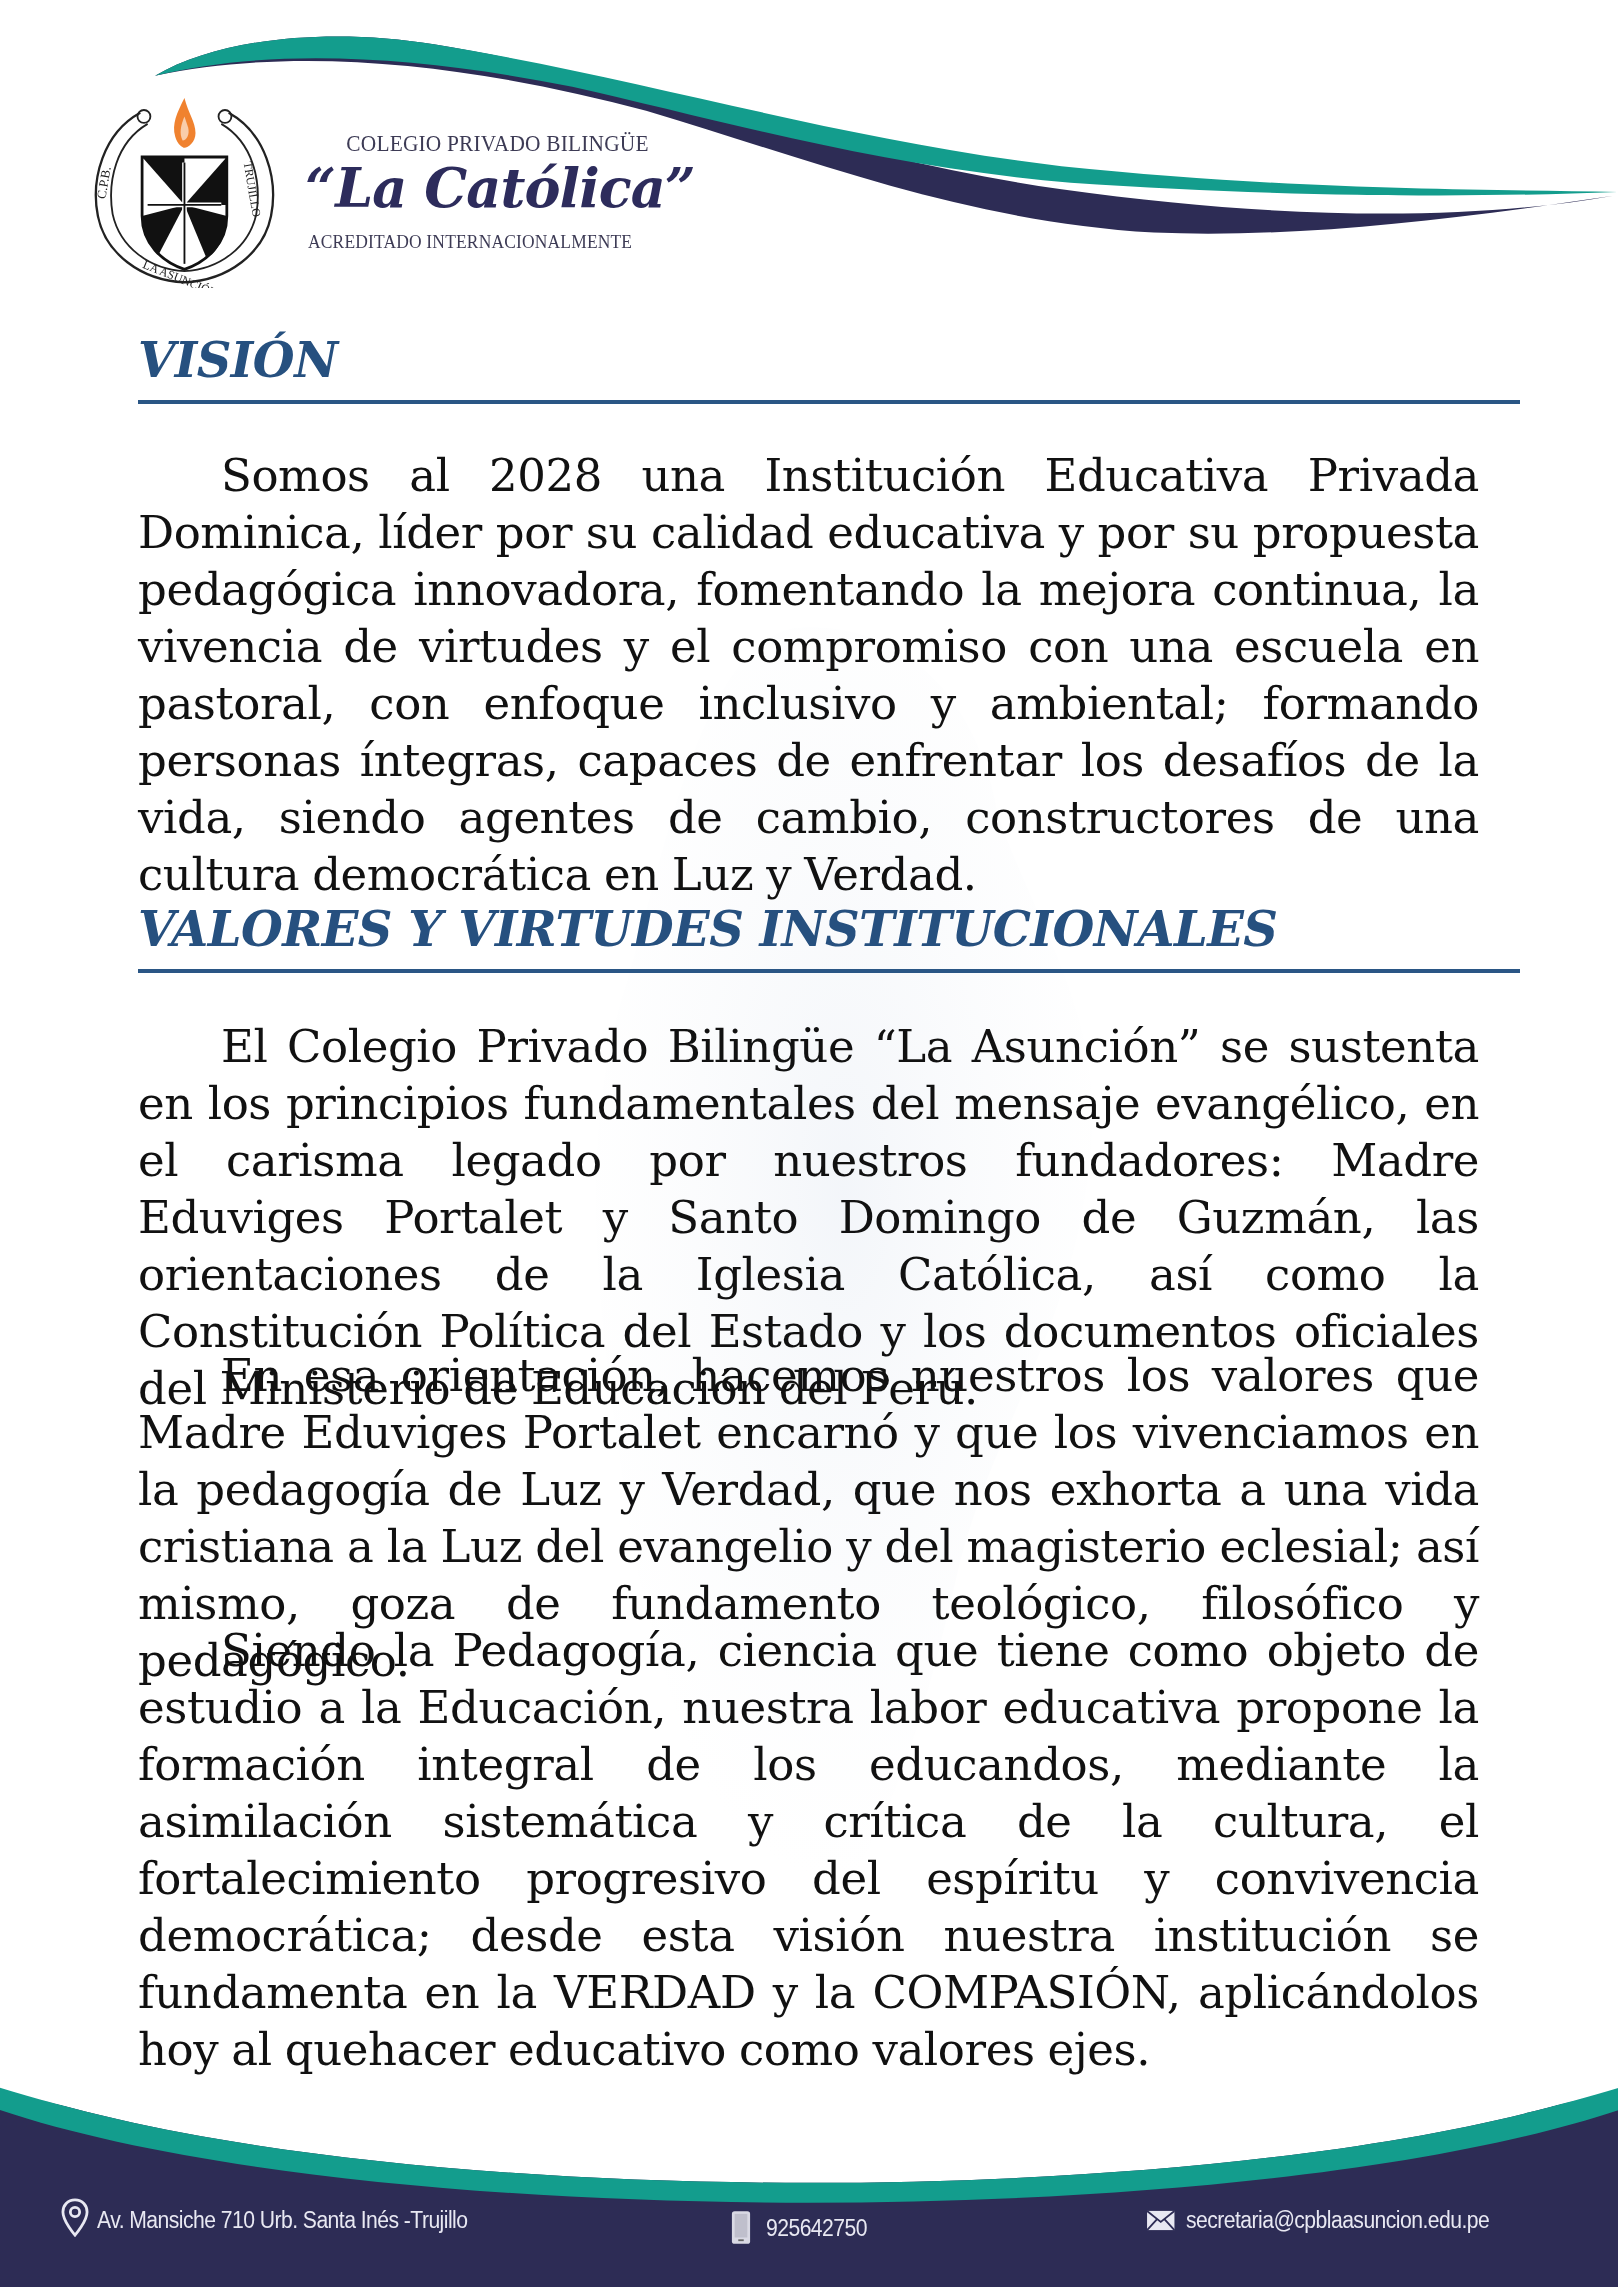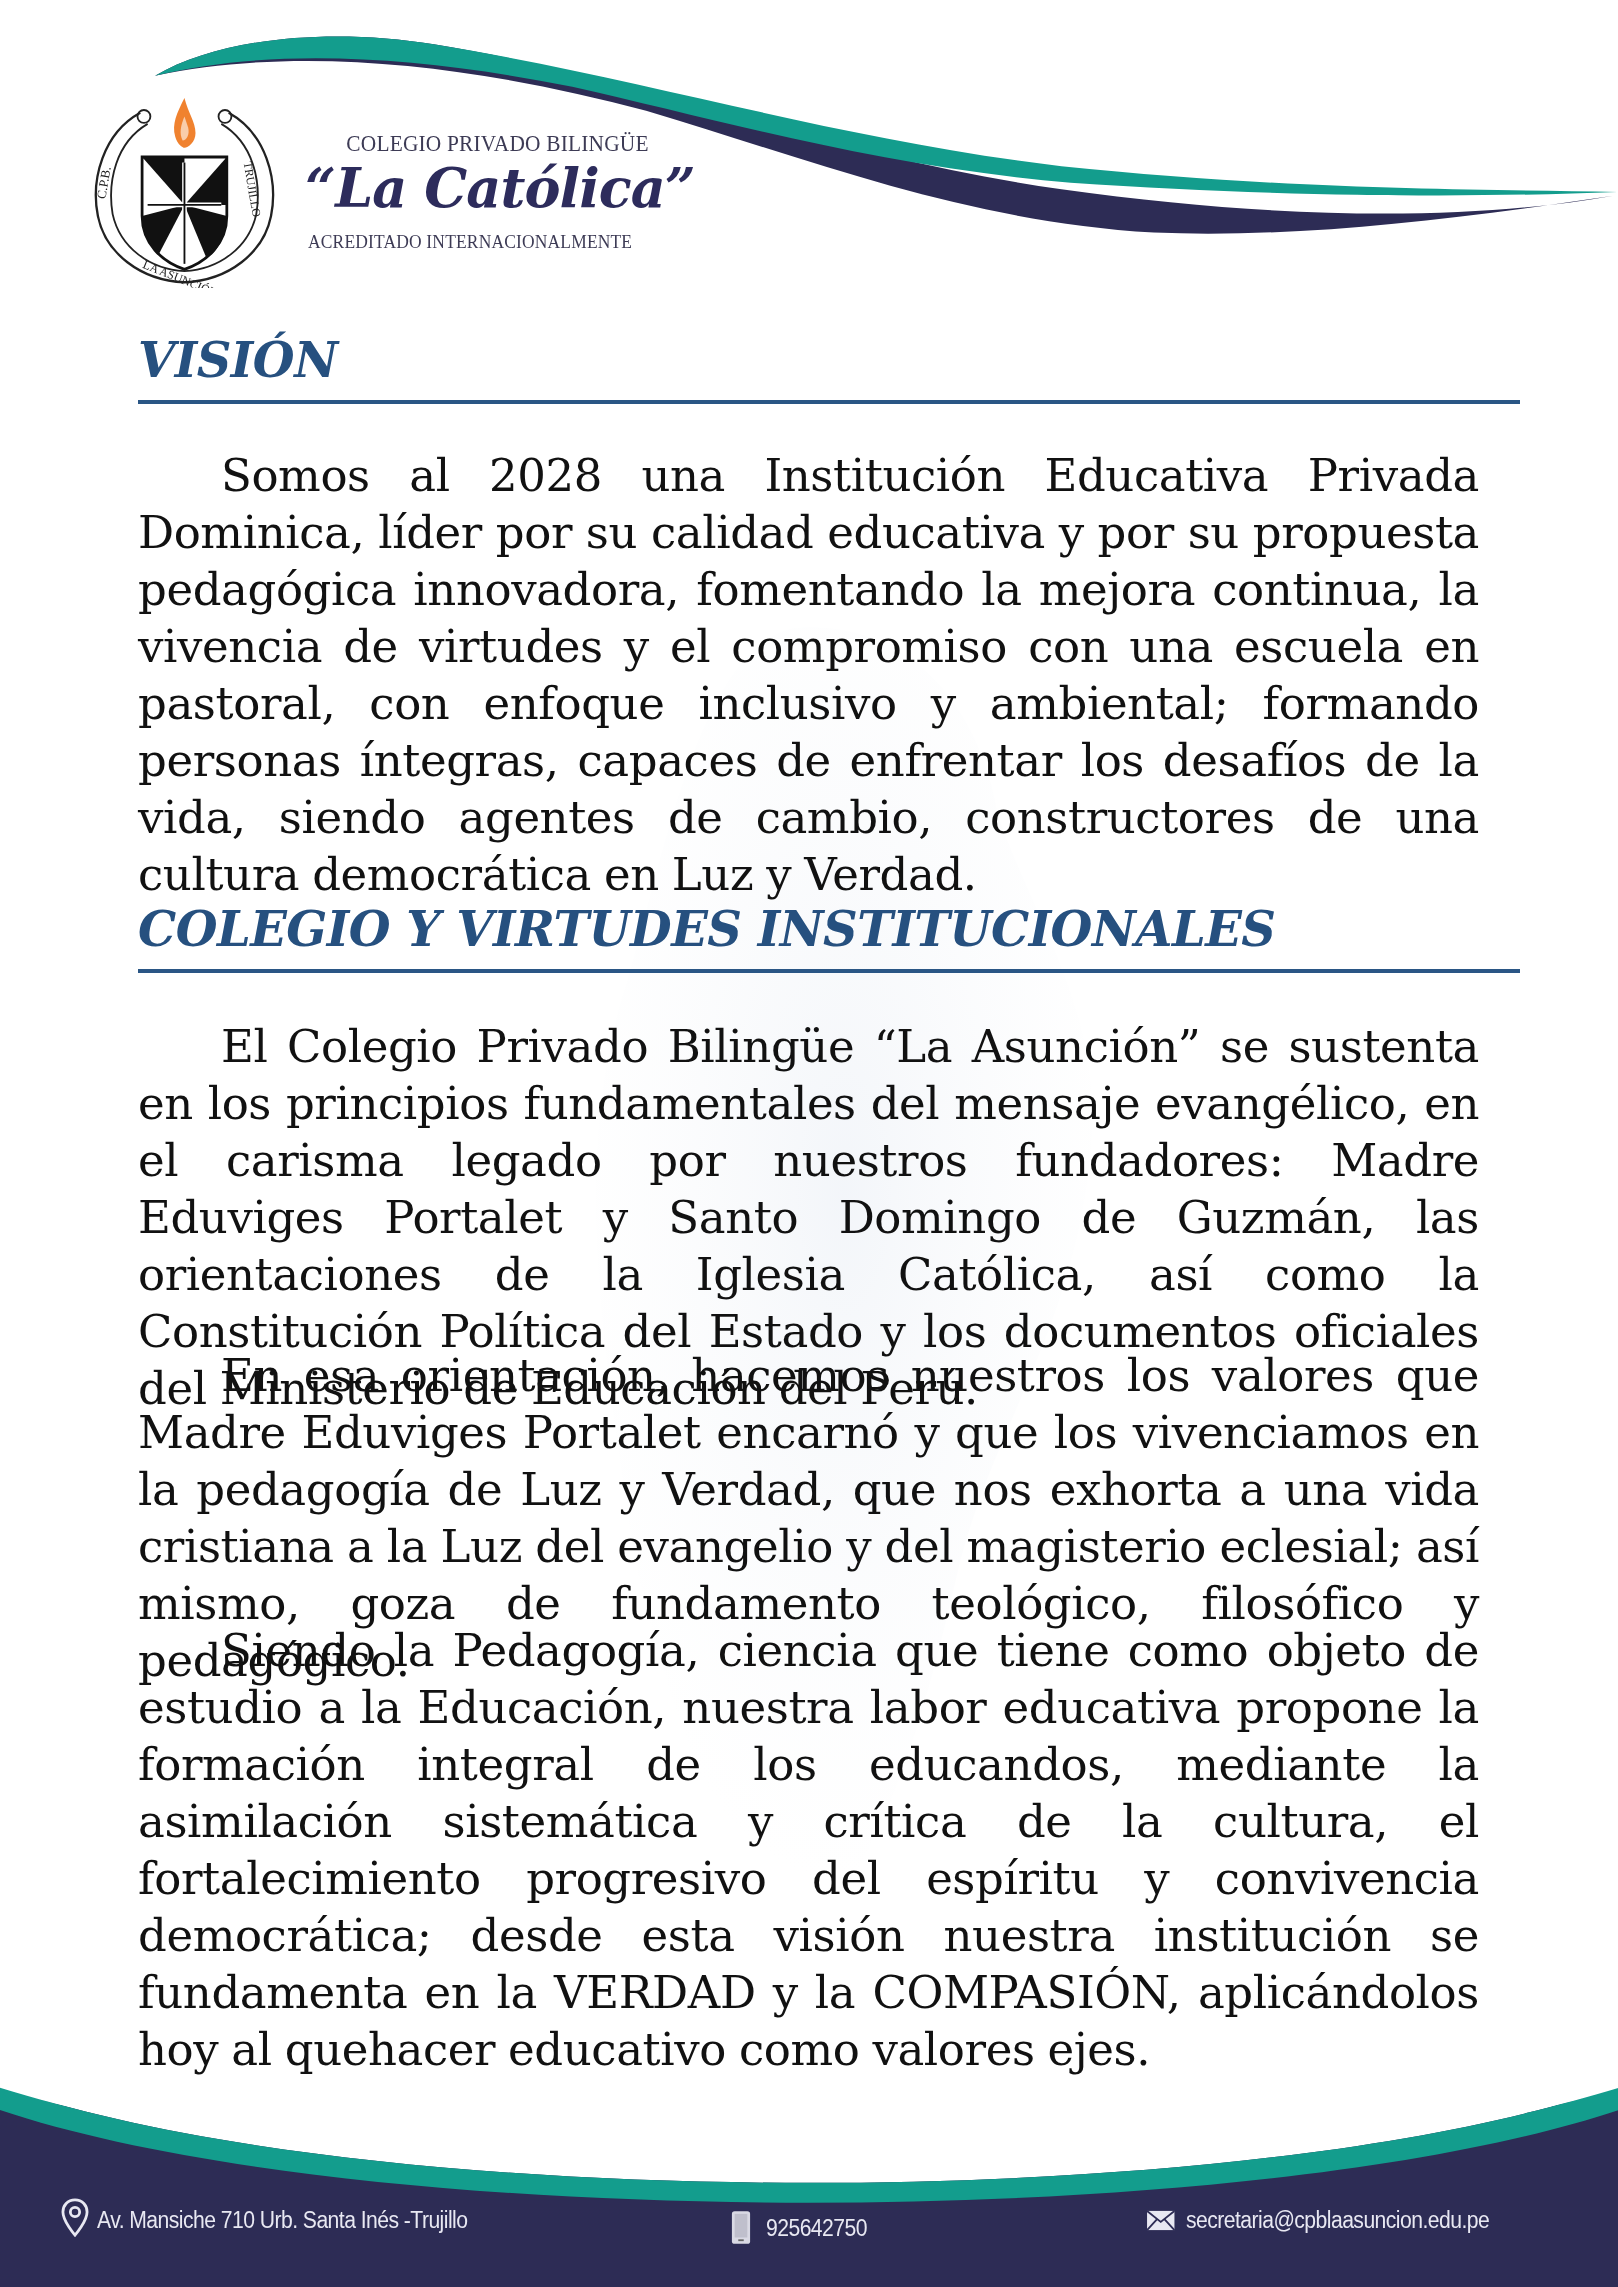--- a/index.html
+++ b/index.html
@@ -78,21 +78,21 @@
   </defs>
   <path d="M300 40 C 420 30, 500 120, 520 240 C 560 360, 640 460, 620 620 C 600 800, 520 900, 480 1050 C 450 1180, 420 1300, 360 1400 L 240 1400 C 200 1280, 140 1150, 120 1000 C 90 800, 60 600, 120 420 C 160 280, 200 60, 300 40 Z" fill="url(#wm)"></path>
 </svg>
 
 <main>
 
   <h1 class="section-title" style="top:336px; margin:0;font-style:italic;">VISIÓN</h1>
   <div class="rule" style="top:400px;"></div>
   <p class="para" style="top:447px;">Somos al 2028 una Institución Educativa Privada Dominica, líder por su calidad educativa y por su propuesta pedagógica innovadora, fomentando la mejora continua, la vivencia de virtudes y el compromiso con una escuela en pastoral, con enfoque inclusivo y ambiental; formando personas íntegras, capaces de enfrentar los desafíos de la vida, siendo agentes de cambio, constructores de una cultura democrática en Luz y Verdad.</p>
 
-  <h1 class="section-title" style="top:905px; margin:0;">COLEGIO Y VIRTUDES INSTITUCIONALES</h1>
+  <h1 class="section-title" style="top:905px; margin:0;">VALORES Y VIRTUDES INSTITUCIONALES</h1>
   <div class="rule" style="top:969px;"></div>
   <p class="para" style="top:1018px;">El Colegio Privado Bilingüe “La Asunción” se sustenta en los principios fundamentales del mensaje evangélico, en el carisma legado por nuestros fundadores: Madre Eduviges Portalet y Santo Domingo de Guzmán, las orientaciones de la Iglesia Católica, así como la Constitución Política del Estado y los documentos oficiales del Ministerio de Educación del Perú.</p>
   <p class="para" style="top:1347px;">En esa orientación, hacemos nuestros los valores que Madre Eduviges Portalet encarnó y que los vivenciamos en la pedagogía de Luz y Verdad, que nos exhorta a una vida cristiana a la Luz del evangelio y del magisterio eclesial; así mismo, goza de fundamento teológico, filosófico y pedagógico.</p>
   <p class="para" style="top:1622px;">Siendo la Pedagogía, ciencia que tiene como objeto de estudio a la Educación, nuestra labor educativa propone la formación integral de los educandos, mediante la asimilación sistemática y crítica de la cultura, el fortalecimiento progresivo del espíritu y convivencia democrática; desde esta visión nuestra institución se fundamenta en la VERDAD y la COMPASIÓN, aplicándolos hoy al quehacer educativo como valores ejes.</p>
 </main>
 
 <footer>
   <svg id="footer-shape" viewBox="0 0 1754 219" preserveAspectRatio="none">
 
     <path d="M0 0 C 400 140, 1350 140, 1754 0 L 1754 219 L 0 219 Z" fill="#2d2c55"></path>

